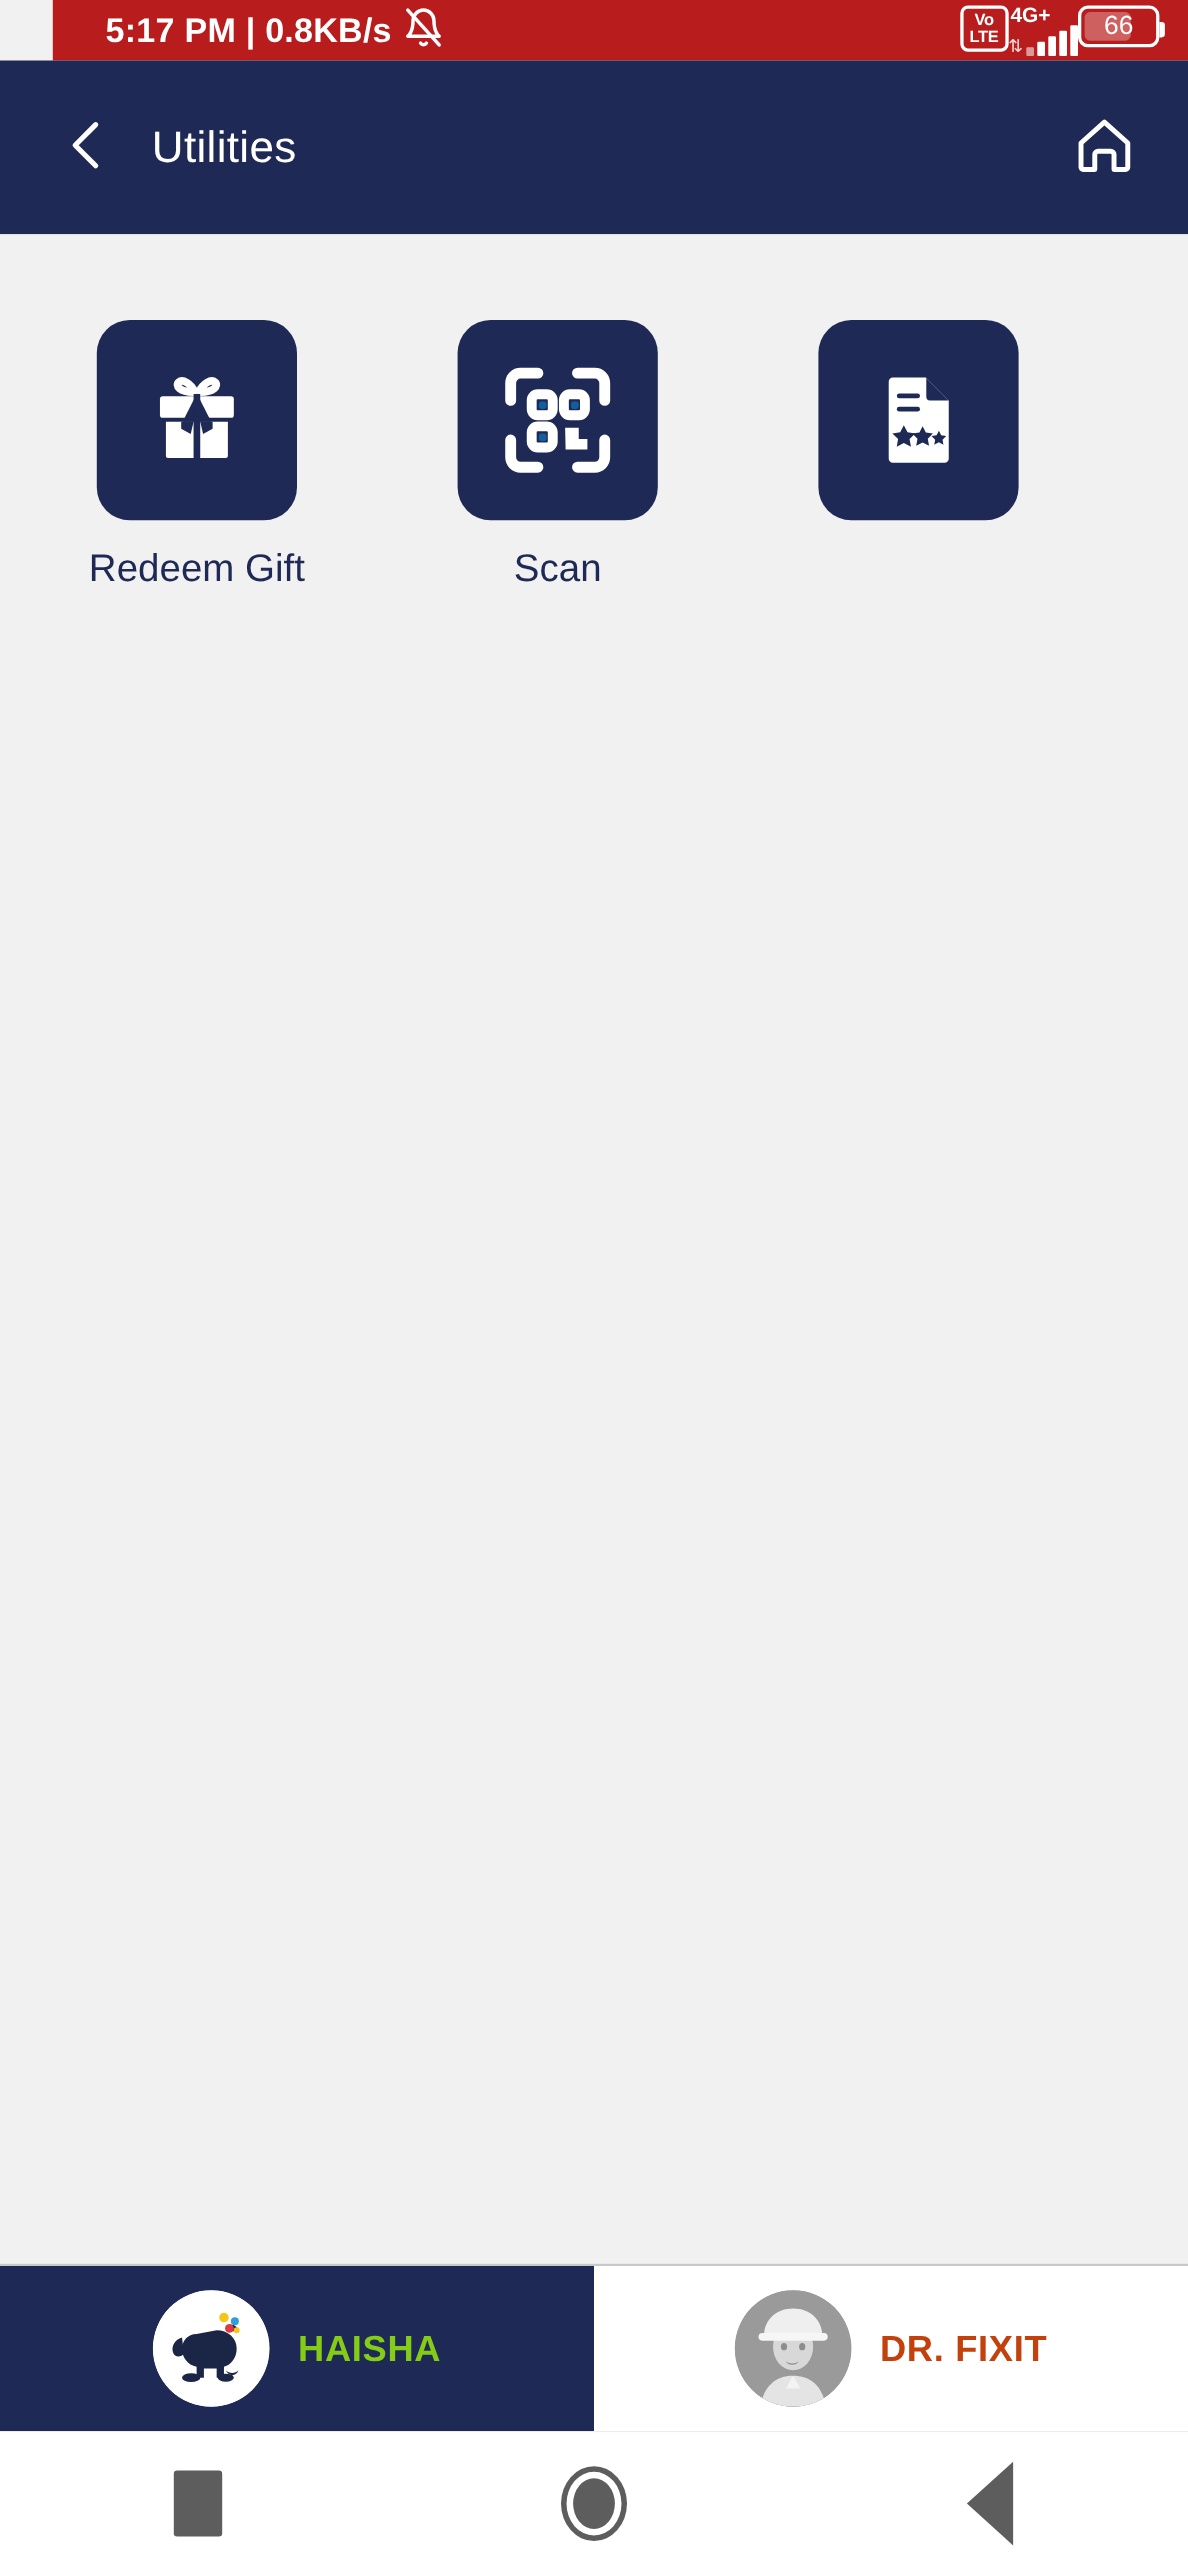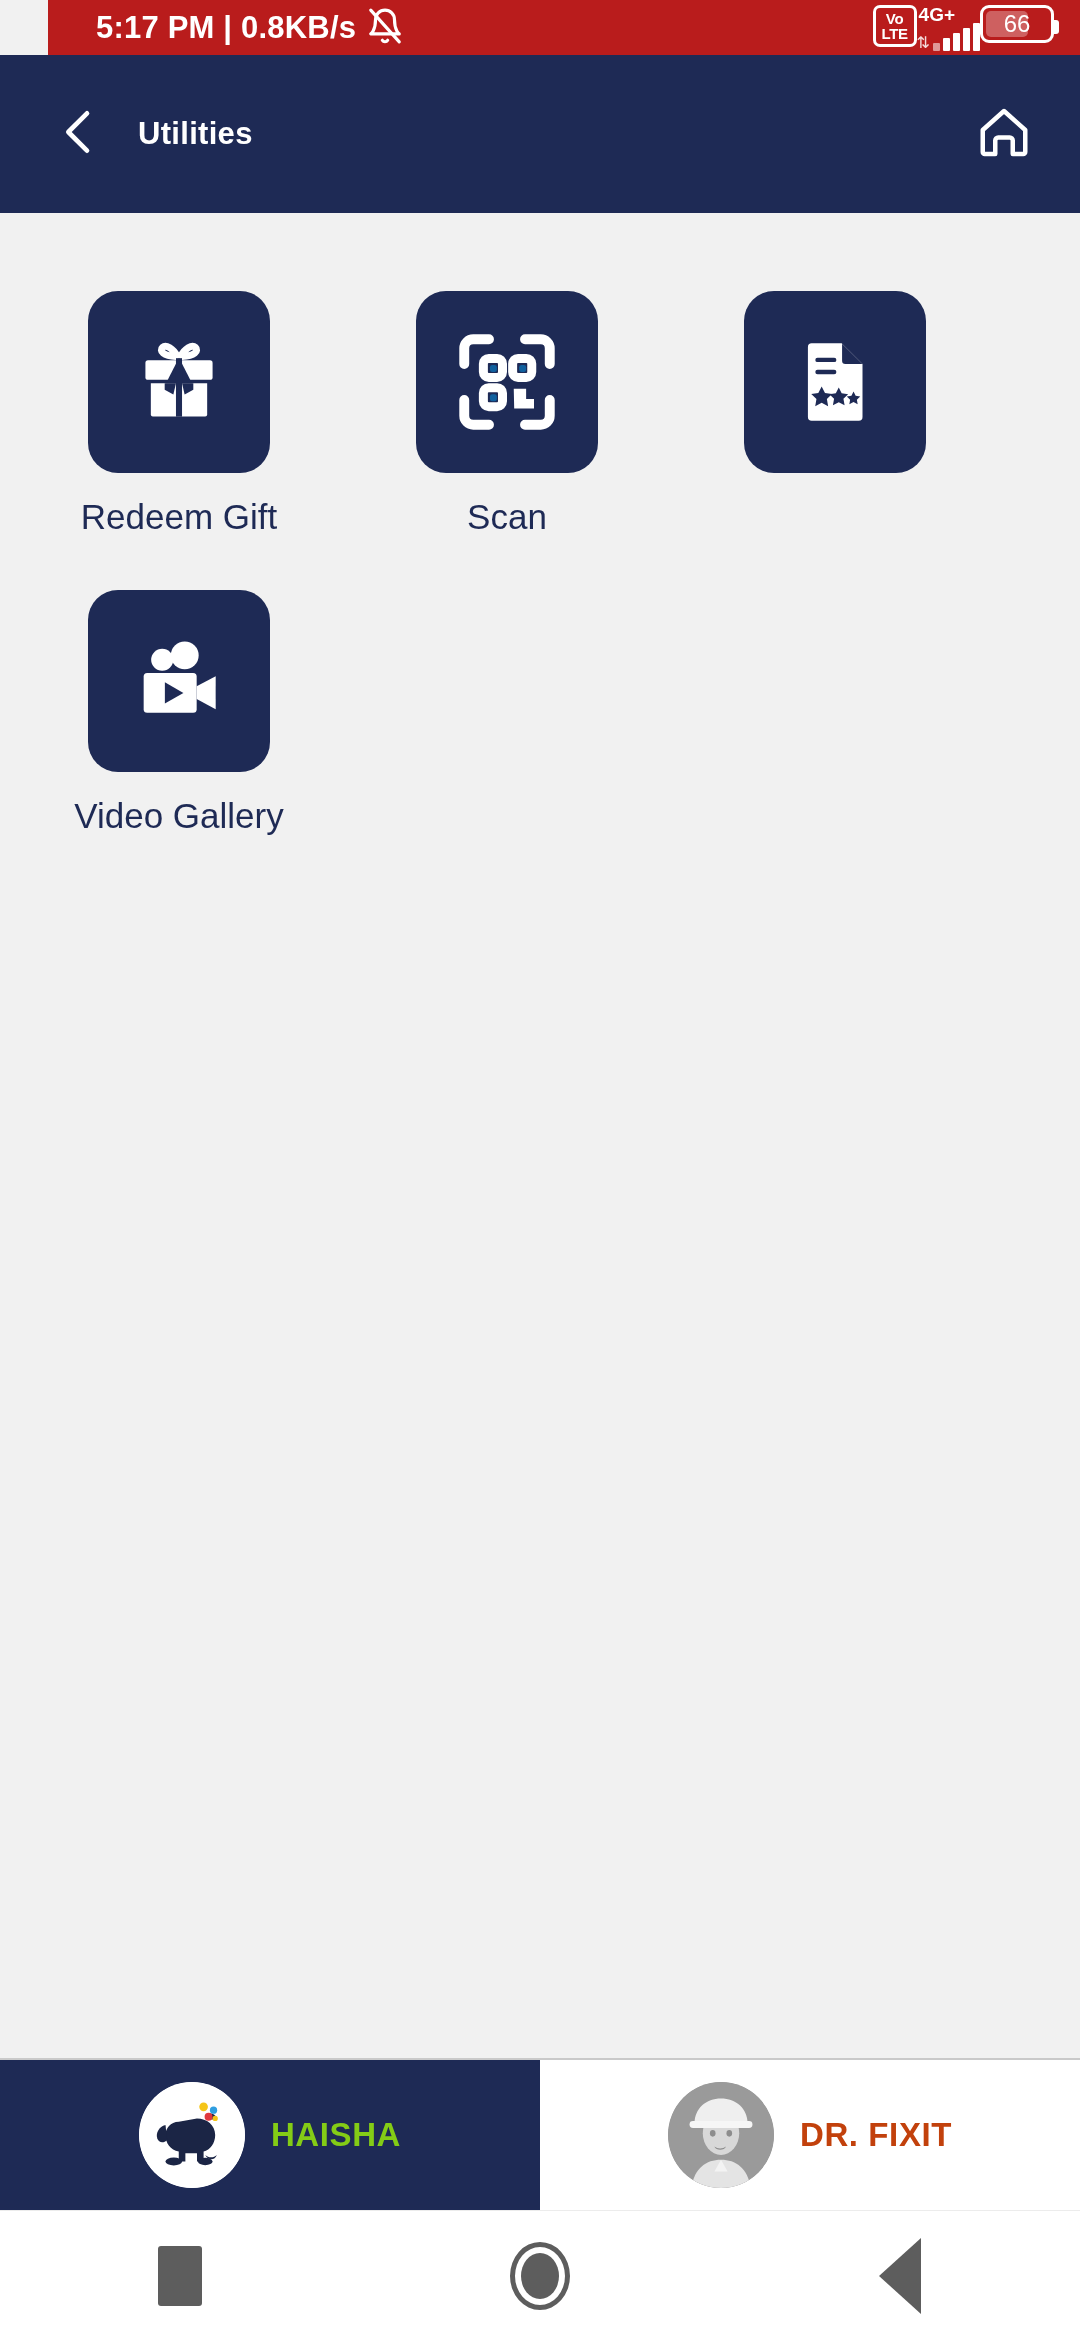--- a/index.html
+++ b/index.html
@@ -52,21 +52,21 @@
     background:rgba(255,255,255,.30); border-radius:5px;
   }
   .batt span { position:relative; font-size:24px; font-weight:normal; }
 
   
   .appbar {
     height:158px; background:#1e2a55; color:#ffffff;
     display:flex; align-items:center; padding:0 38px 0 44px; flex:0 0 auto;
   }
   .back-btn { width:72px; height:72px; display:flex; align-items:center; justify-content:center; }
-  .appbar-title { font-size:31px; font-weight:bold; margin-left:22px; letter-spacing:.3px; }
+  .appbar-title { font-size:40px; font-weight:normal; margin-left:22px; letter-spacing:.3px; }
   .spacer { flex:1; }
   .home-btn { width:76px; height:76px; display:flex; align-items:center; justify-content:center; }
 
   
   .content { flex:1; background:#f1f1f1; padding:78px 0 0 0; overflow:hidden; }
   .grid { display:flex; flex-wrap:wrap; padding-left:88px; }
   .cell { width:328px; margin-bottom:50px; display:flex; flex-direction:column; align-items:flex-start; }
   .tile {
     width:182px; height:182px; border-radius:30px; background:#1e2a55;
     display:flex; align-items:center; justify-content:center;
@@ -233,32 +233,20 @@
             <g fill="#1e2a55">
               <path d="M17.6 26.2l1.6 3.1 3.4.5-2.5 2.4.6 3.4-3.1-1.6-3.1 1.6.6-3.4-2.5-2.4 3.4-.5z"></path>
               <path d="M25.8 26.6l1.4 2.8 3.1.45-2.25 2.2.55 3.1-2.8-1.45-2.8 1.45.55-3.1-2.25-2.2 3.1-.45z"></path>
               <path d="M32.9 28.6l1 2 2.2.32-1.6 1.56.38 2.2-2-1.05-2 1.05.38-2.2-1.6-1.56 2.22-.32z"></path>
             </g>
           </svg>
         </div>
       </div>
 
 
-      <div class="cell">
-        <div class="tile">
-          <svg width="106" height="106" viewBox="0 0 48 48">
-            <circle cx="16.4" cy="14.4" r="5" fill="#ffffff"></circle>
-            <circle cx="26.6" cy="12.4" r="6.3" fill="#ffffff"></circle>
-            <rect x="8" y="20.4" width="24" height="18" rx="1.6" fill="#ffffff"></rect>
-            <path d="M32 26.4l8.6-4.6v15l-8.6-4.6z" fill="#ffffff"></path>
-            <path d="M17.6 24.6l8.4 4.8-8.4 4.8z" fill="#1e2a55"></path>
-          </svg>
-        </div>
-        <div class="cell-label wide">Video Gallery</div>
-      </div>
 
     </div>
   </div>
 
   <div class="tabbar">
 
     <div class="tab active">
       <span class="tab-avatar">
         <svg width="106" height="106" viewBox="0 0 64 64">
           <circle cx="32" cy="32" r="32" fill="#ffffff"></circle>

